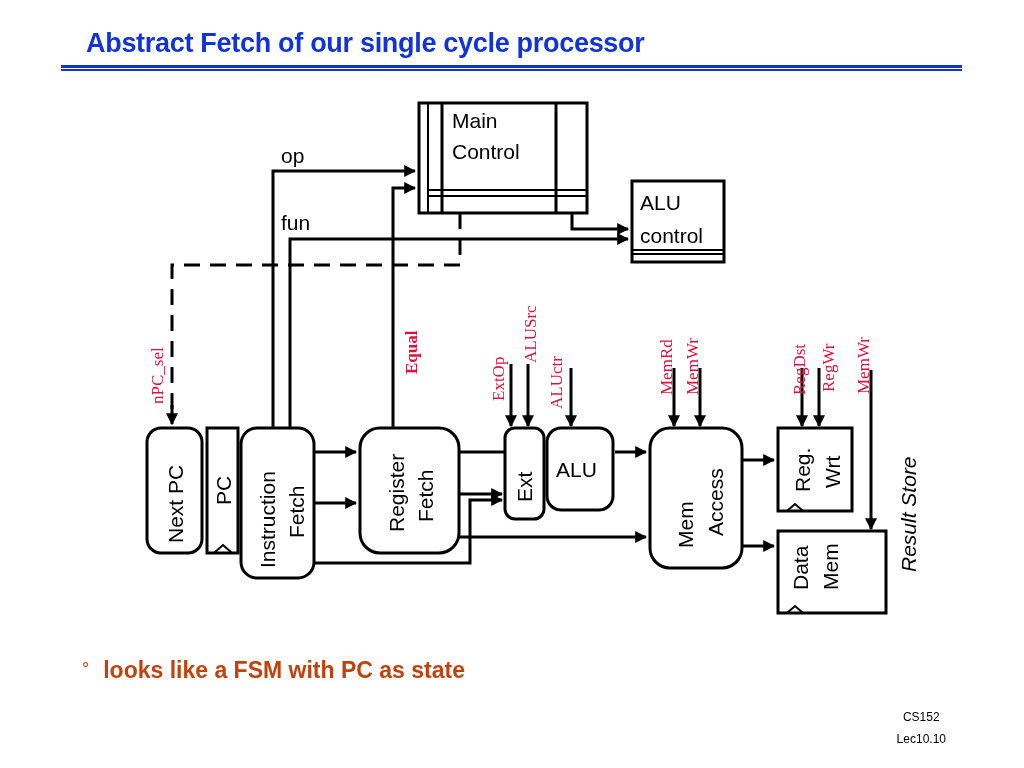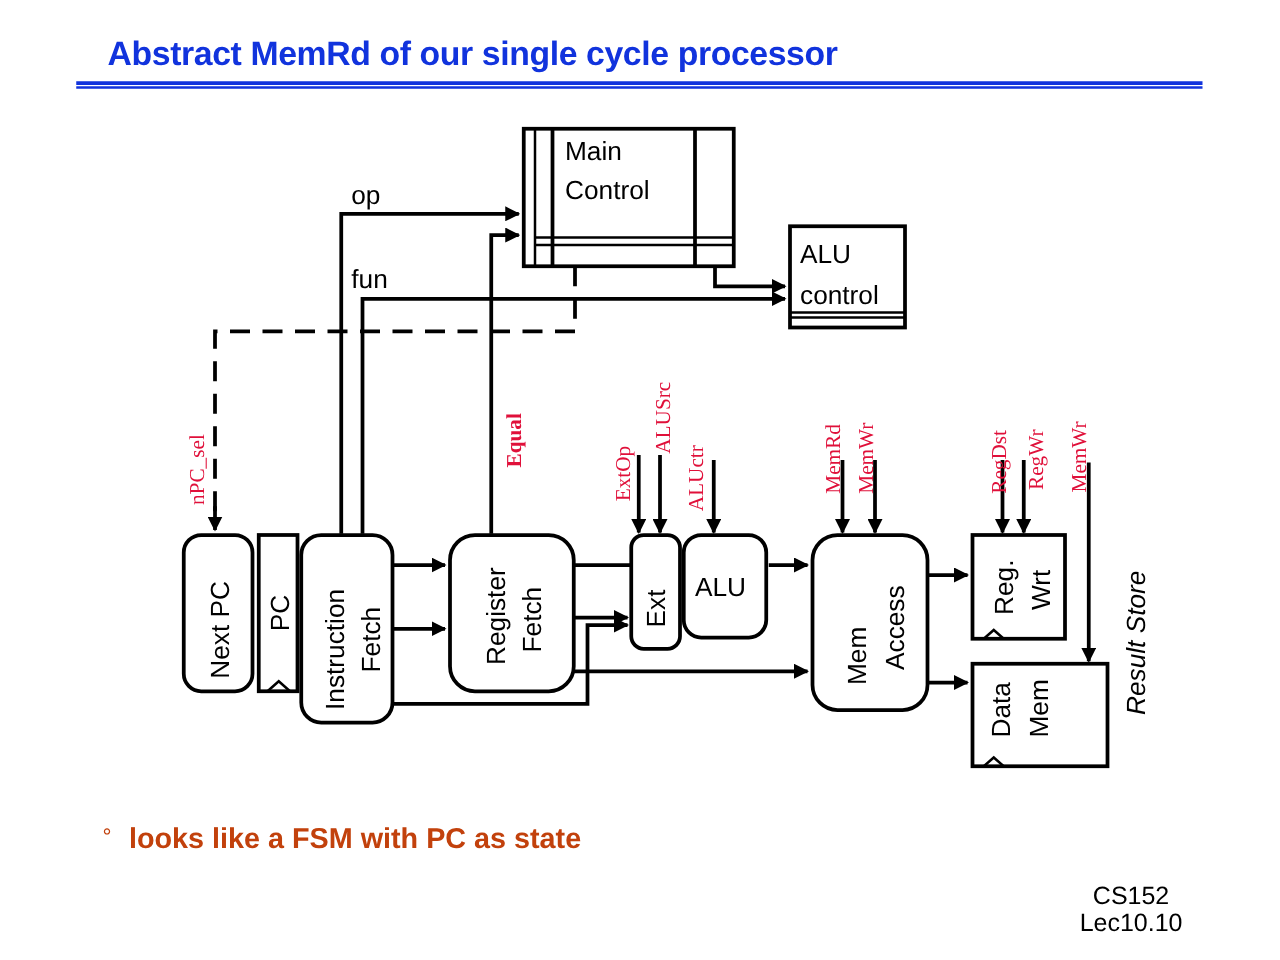--- a/index.html
+++ b/index.html
@@ -10,26 +10,26 @@
     svg.diagram { position: absolute; left: 0; top: 0; }
     .wire { stroke: #000; stroke-width: 3; fill: none; }
     .dash { stroke: #000; stroke-width: 3; fill: none; stroke-dasharray: 16 10; }
     .box { stroke: #000; stroke-width: 3; fill: #fff; }
     .lbl { font-family: "Liberation Sans", sans-serif; font-size: 21px; fill: #000; }
     .sig { font-family: "Liberation Serif", serif; font-size: 17px; fill: #e0103a; }
     .sigb { font-family: "Liberation Serif", serif; font-size: 17px; fill: #e0103a; font-weight: bold; }
     .ital { font-family: "Liberation Sans", sans-serif; font-size: 21px; font-style: italic; fill: #000; }
     .bullet { position: absolute; left: 82px; top: 657px; font-size: 23px; font-weight: bold; color: #c2410c; font-family: "Liberation Sans", sans-serif; }
     .bullet .mark { font-weight: normal; font-size: 18px; margin-right: 14px; position: relative; top: -3px; }
-    .footer { position: absolute; right: 78px; top: 706px; text-align: center; font-size: 20px; line-height: 22px; color: #000; font-family: "Liberation Sans", sans-serif; }
+    .footer { position: absolute; right: 78px; top: 706px; text-align: center; font-size: 12px; line-height: 22px; color: #000; font-family: "Liberation Sans", sans-serif; }
   </style>
 </head>
 <body>
 
-<div class="title">Abstract MemRd of our single cycle processor</div>
+<div class="title">Abstract Fetch of our single cycle processor</div>
 <div class="title-rule1"></div>
 <div class="title-rule2"></div>
 
 <svg class="diagram" width="1024" height="768" viewBox="0 0 1024 768">
   <defs>
     <marker id="arr" viewBox="0 0 10 10" refX="9" refY="5" markerWidth="4" markerHeight="4" orient="auto-start-reverse">
       <path d="M0,0 L10,5 L0,10 z" fill="#000"></path>
     </marker>
   </defs>
 

